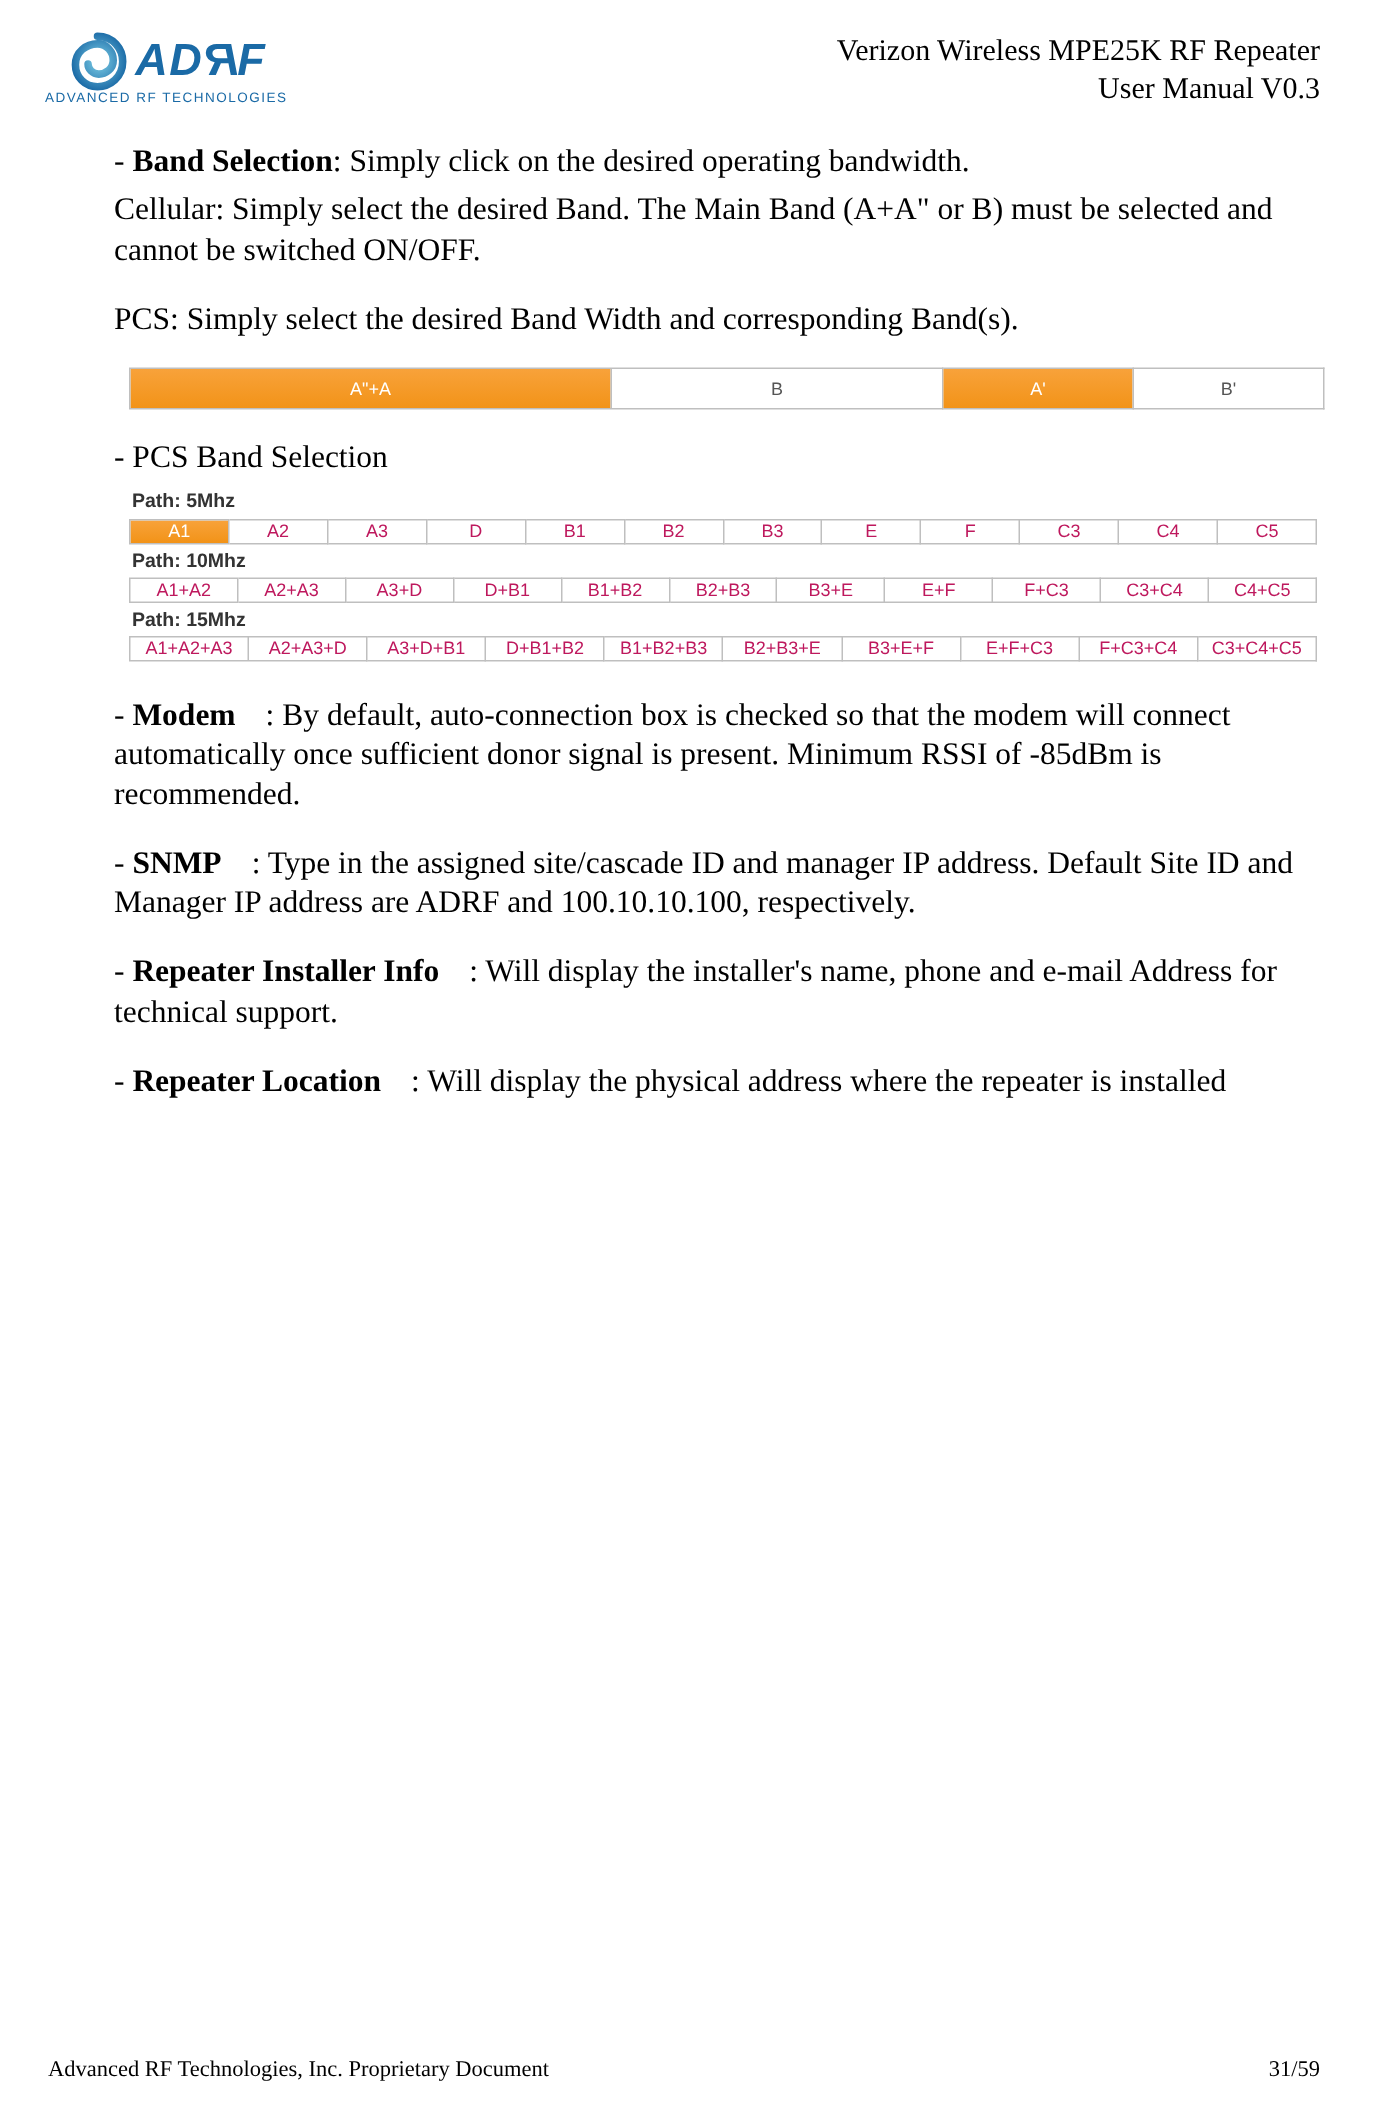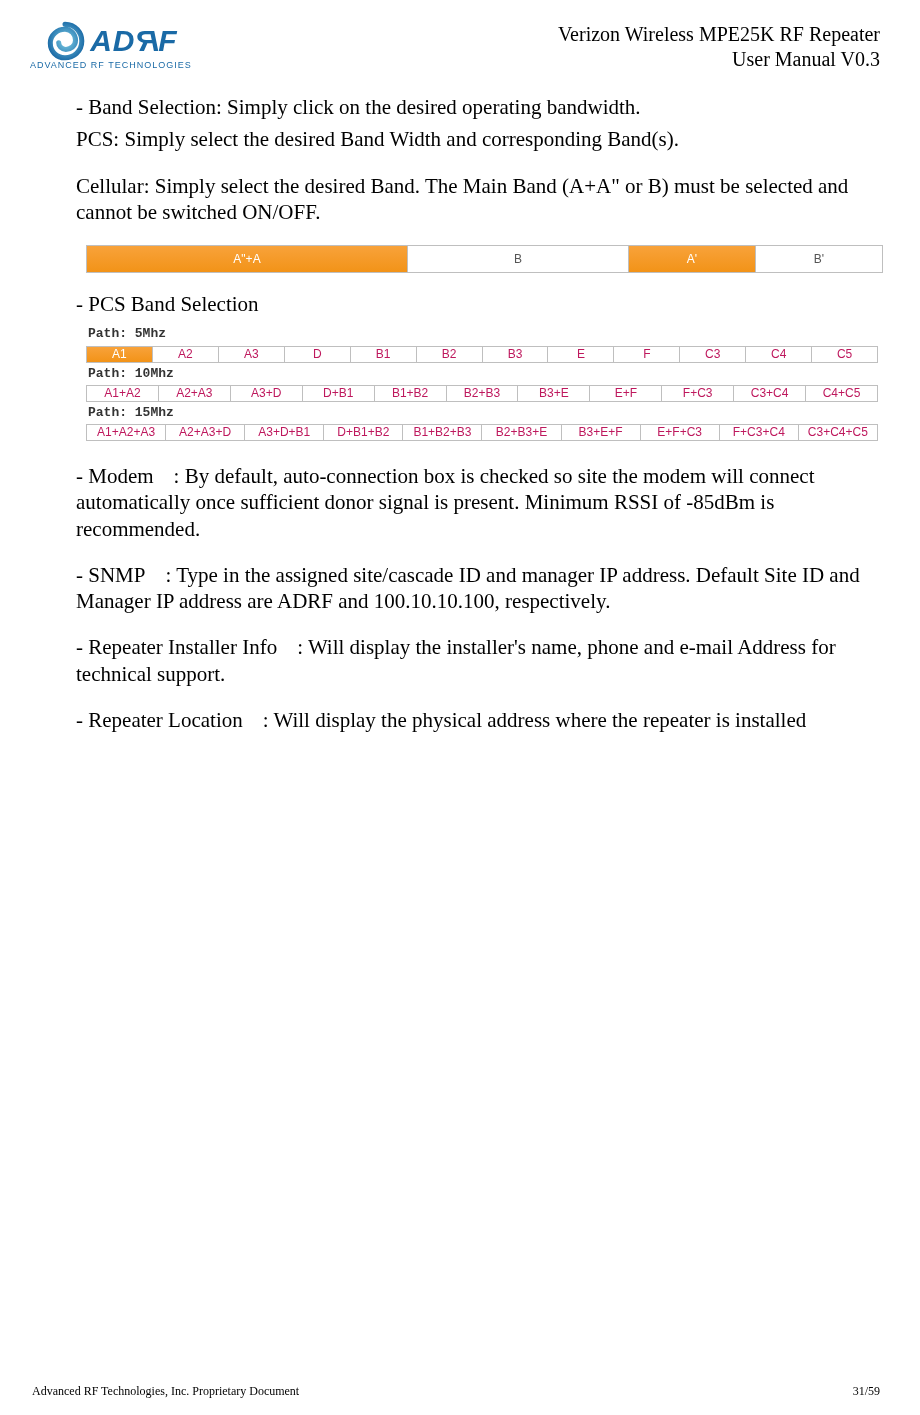--- a/index.html
+++ b/index.html
@@ -60,21 +60,21 @@
     margin-top: 2px;
   }
   .content {
     margin-left: 44px;
     margin-right: 10px;
     font-size: 21px;
     line-height: 1.25;
   }
   .para { margin-bottom: 20px; }
   .para-tight { margin-bottom: 6px; }
-  .bold { font-weight: normal; }
+  .bold { font-weight: bold; }
   .indent-sub {
     padding-left: 20px;
     text-indent: 0;
   }
 
   
   .cell-bar {
     display: flex;
     width: 792px;
     height: 28px;
@@ -107,21 +107,20 @@
     width: 792px;
     margin-left: 10px;
     margin-bottom: 22px;
     font-family: Arial, sans-serif;
   }
   .pcs-label {
     font-weight: bold;
     font-size: 13px;
     color: #333;
     padding: 3px 0 3px 2px;
-    font-family: Liberation Mono, monospace;
   }
   .pcs-row {
     display: flex;
     width: 100%;
     height: 17px;
   }
   .pcs-cell {
     flex: 1 1 0;
     border: 1px solid #bfbfbf;
     border-left: none;
@@ -136,24 +135,24 @@
   .pcs-cell:first-child { border-left: 1px solid #bfbfbf; }
   .pcs-orange {
     background: linear-gradient(to bottom, #f8a23a, #f29318);
     color: #fff;
   }
 
   .footer-row {
     position: absolute;
     left: 32px;
     right: 40px;
-    bottom: 16px;
+    bottom: 26px;
     display: flex;
     justify-content: space-between;
-    font-size: 12px;
+    font-size: 15px;
   }
 </style>
 </head>
 <body>
 
 <div class="page">
 
   <div class="header-row">
     <div class="logo-block">
       <div class="logo-glyph">
@@ -174,23 +173,23 @@
       <div>Verizon Wireless MPE25K RF Repeater</div>
       <div>User Manual V0.3</div>
     </div>
   </div>
 
   <div class="content">
 
     <div class="para-tight">
       <span>- </span><span class="bold">Band Selection</span><span>: Simply click on the desired operating bandwidth.</span>
     </div>
+    <div class="para">Cellular: Simply select the desired Band. The Main Band (A+A" or B) must be selected and cannot be switched ON/OFF.</div>
+
     <div class="para">PCS: Simply select the desired Band Width and corresponding Band(s).</div>
-
-    <div class="para">Cellular: Simply select the desired Band. The Main Band (A+A" or B) must be selected and cannot be switched ON/OFF.</div>
 
     <div class="cell-bar" id="cell-bar">
         <div class="cell-cell w-main cell-orange">A"+A</div>
         <div class="cell-cell w-b">B</div>
         <div class="cell-cell w-ap cell-orange">A'</div>
         <div class="cell-cell w-bp">B'</div>
       </div>
 
     <div class="para-tight">-  PCS Band Selection</div>
     <div class="pcs-block" id="pcs-block">
@@ -232,21 +231,21 @@
           <div class="pcs-cell">B1+B2+B3</div>
           <div class="pcs-cell">B2+B3+E</div>
           <div class="pcs-cell">B3+E+F</div>
           <div class="pcs-cell">E+F+C3</div>
           <div class="pcs-cell">F+C3+C4</div>
           <div class="pcs-cell">C3+C4+C5</div>
         </div>
       </div>
 
     <div class="para">
-      <span>- </span><span class="bold">Modem</span><span class="indent-sub">: By default, auto-connection box is checked so site the modem will connect automatically once sufficient donor signal is present.    Minimum RSSI of -85dBm is recommended.</span>
+      <span>- </span><span class="bold">Modem</span><span class="indent-sub">: By default, auto-connection box is checked so that the modem will connect automatically once sufficient donor signal is present.    Minimum RSSI of -85dBm is recommended.</span>
     </div>
 
     <div class="para">
       <span>- </span><span class="bold">SNMP</span><span class="indent-sub">: Type in the assigned site/cascade ID and manager IP address. Default Site ID and Manager IP address are ADRF and 100.10.10.100, respectively.</span>
     </div>
 
 
     <div class="para">
       <span>- </span><span class="bold">Repeater Installer Info</span><span class="indent-sub">: Will display the installer's name, phone and e-mail Address for technical support.</span>
     </div>

